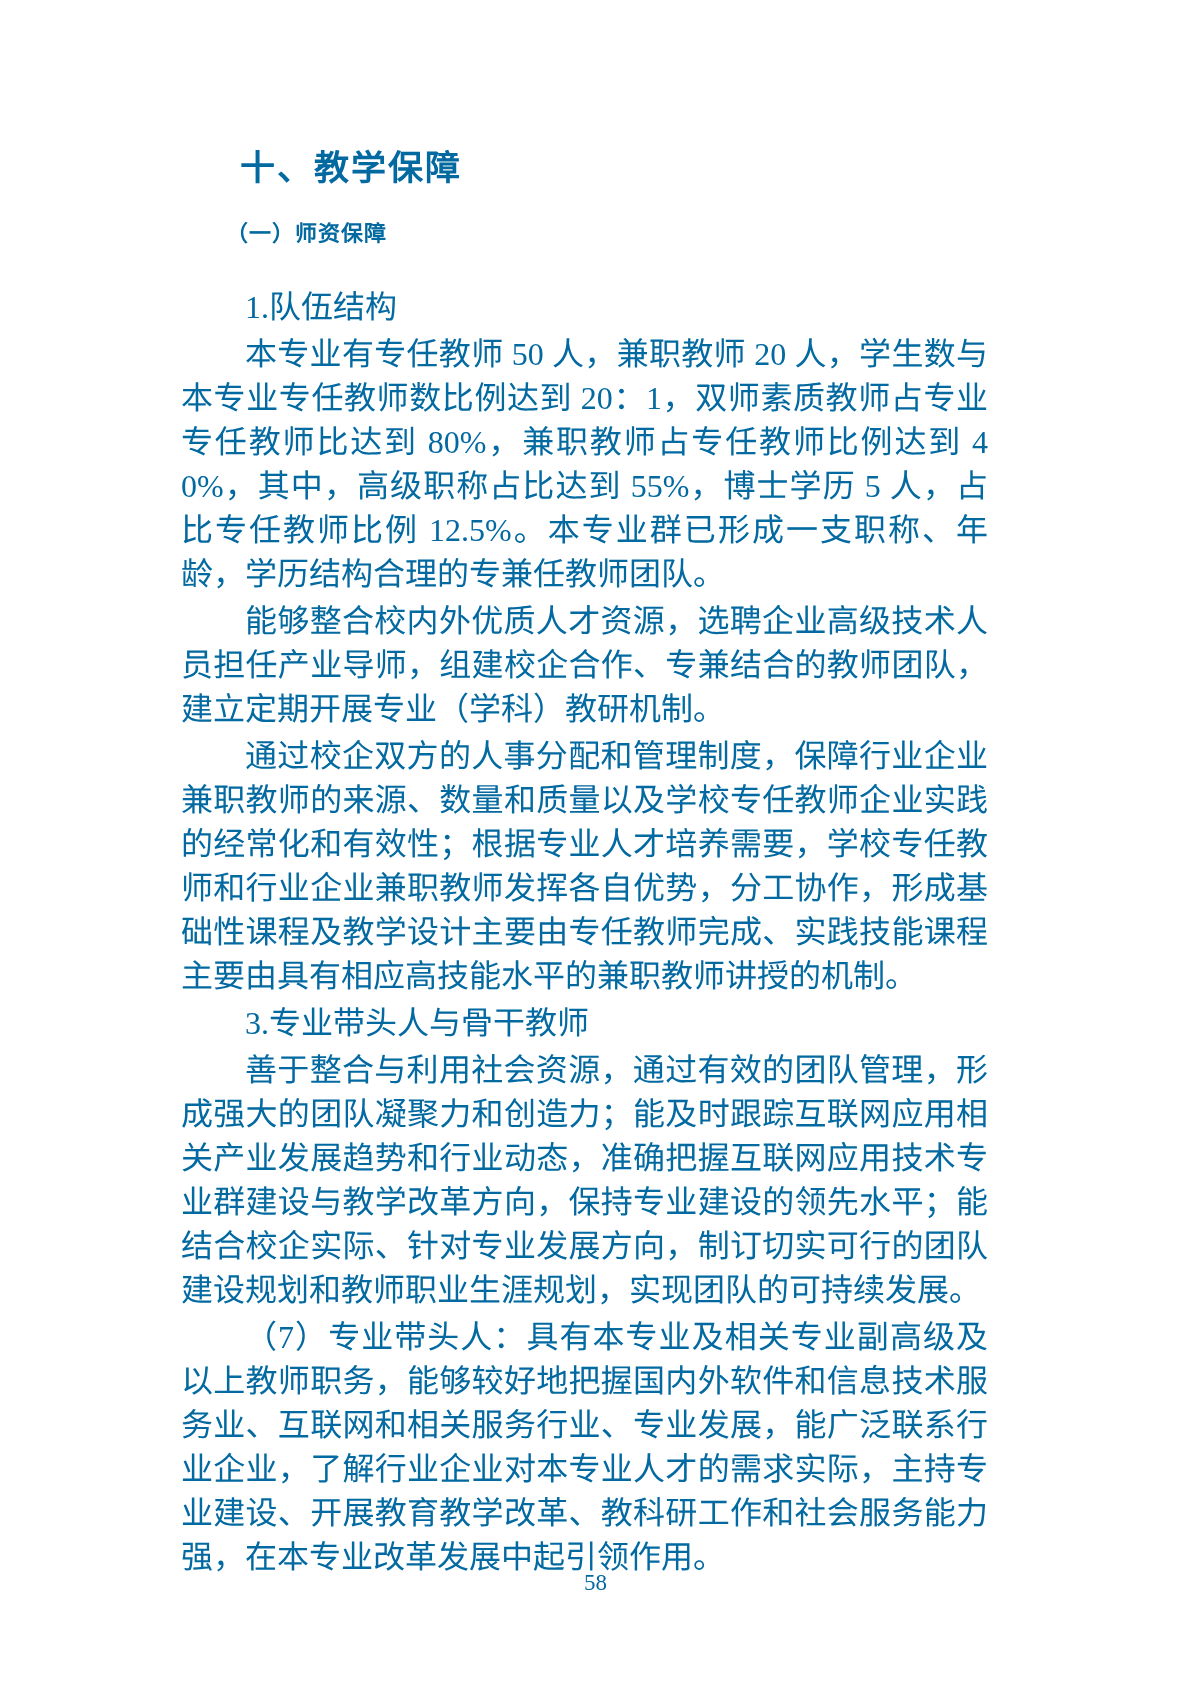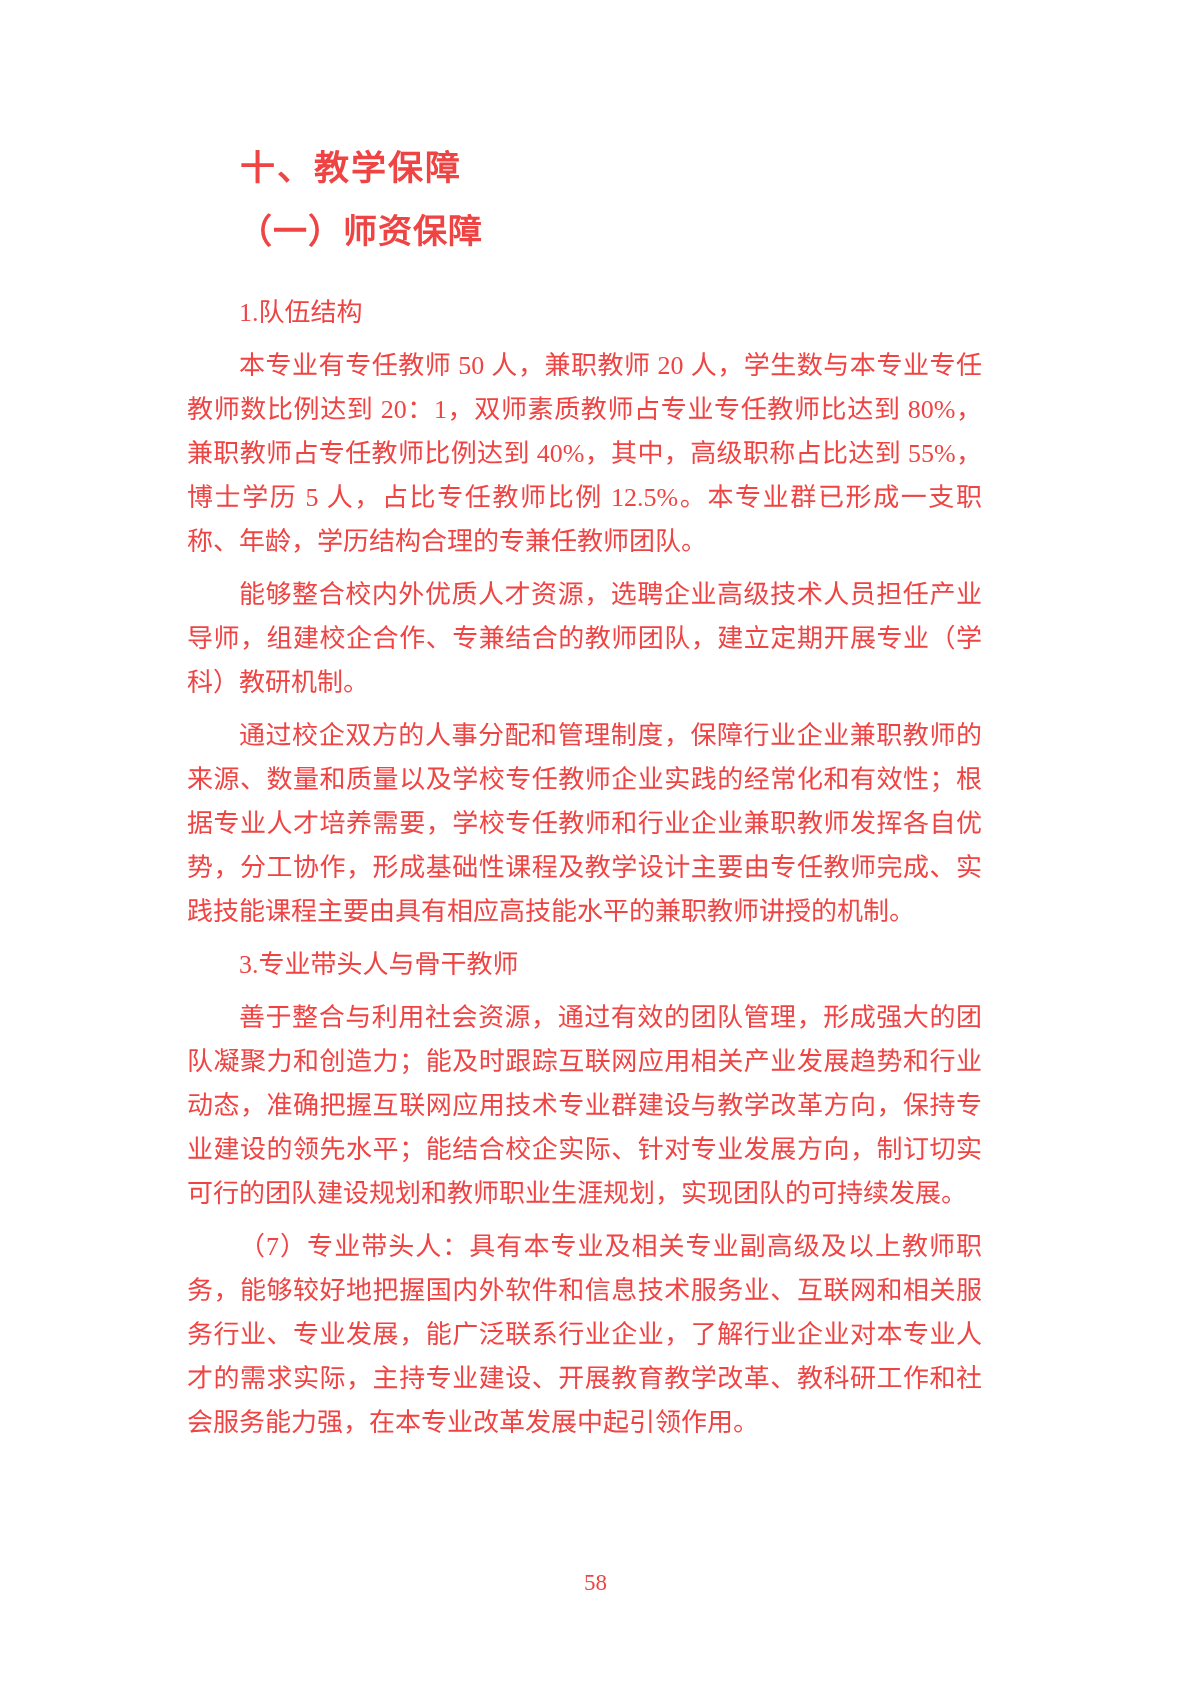--- a/index.html
+++ b/index.html
@@ -7,56 +7,56 @@
     padding: 0;
     background: #ffffff;
   }
   .page {
     position: relative;
     width: 1191px;
     height: 1684px;
     background: #ffffff;
     overflow: hidden;
     font-family: "Liberation Serif", "DejaVu Serif", serif;
-    color: #ef4444;
+    color: #0369a1;
   }
   .titles {
     position: absolute;
     left: 178px;
     top: 146px;
     width: 813px;
   }
   .h1 {
     font-family: "Liberation Sans", "DejaVu Sans", sans-serif;
     font-weight: 600;
     font-size: 35px;
     line-height: 44px;
     letter-spacing: 2px;
     padding-left: 62px;
     margin: 0 0 24px 0;
   }
   .h2 {
-    font-family: Liberation Mono, monospace;
+    font-family: Liberation Sans, sans-serif;
     font-weight: 700;
-    font-size: 34px;
+    font-size: 22px;
     line-height: 40px;
     letter-spacing: 1px;
     padding-left: 48px;
-    margin: 12px;
+    margin: 0;
   }
   .body-text {
     position: absolute;
     left: 178px;
     top: 282px;
     width: 813px;
   }
   .para, .subhead {
-    font-size: 26px;
+    font-size: 32px;
     line-height: 44px;
-    margin: 9px;
+    margin: 3px;
     text-align: justify;
     text-justify: inter-ideograph;
     text-indent: 2em;
     word-break: break-all;
   }
   .para:last-child::after {
     
     content: "";
   }
   .page-number {

